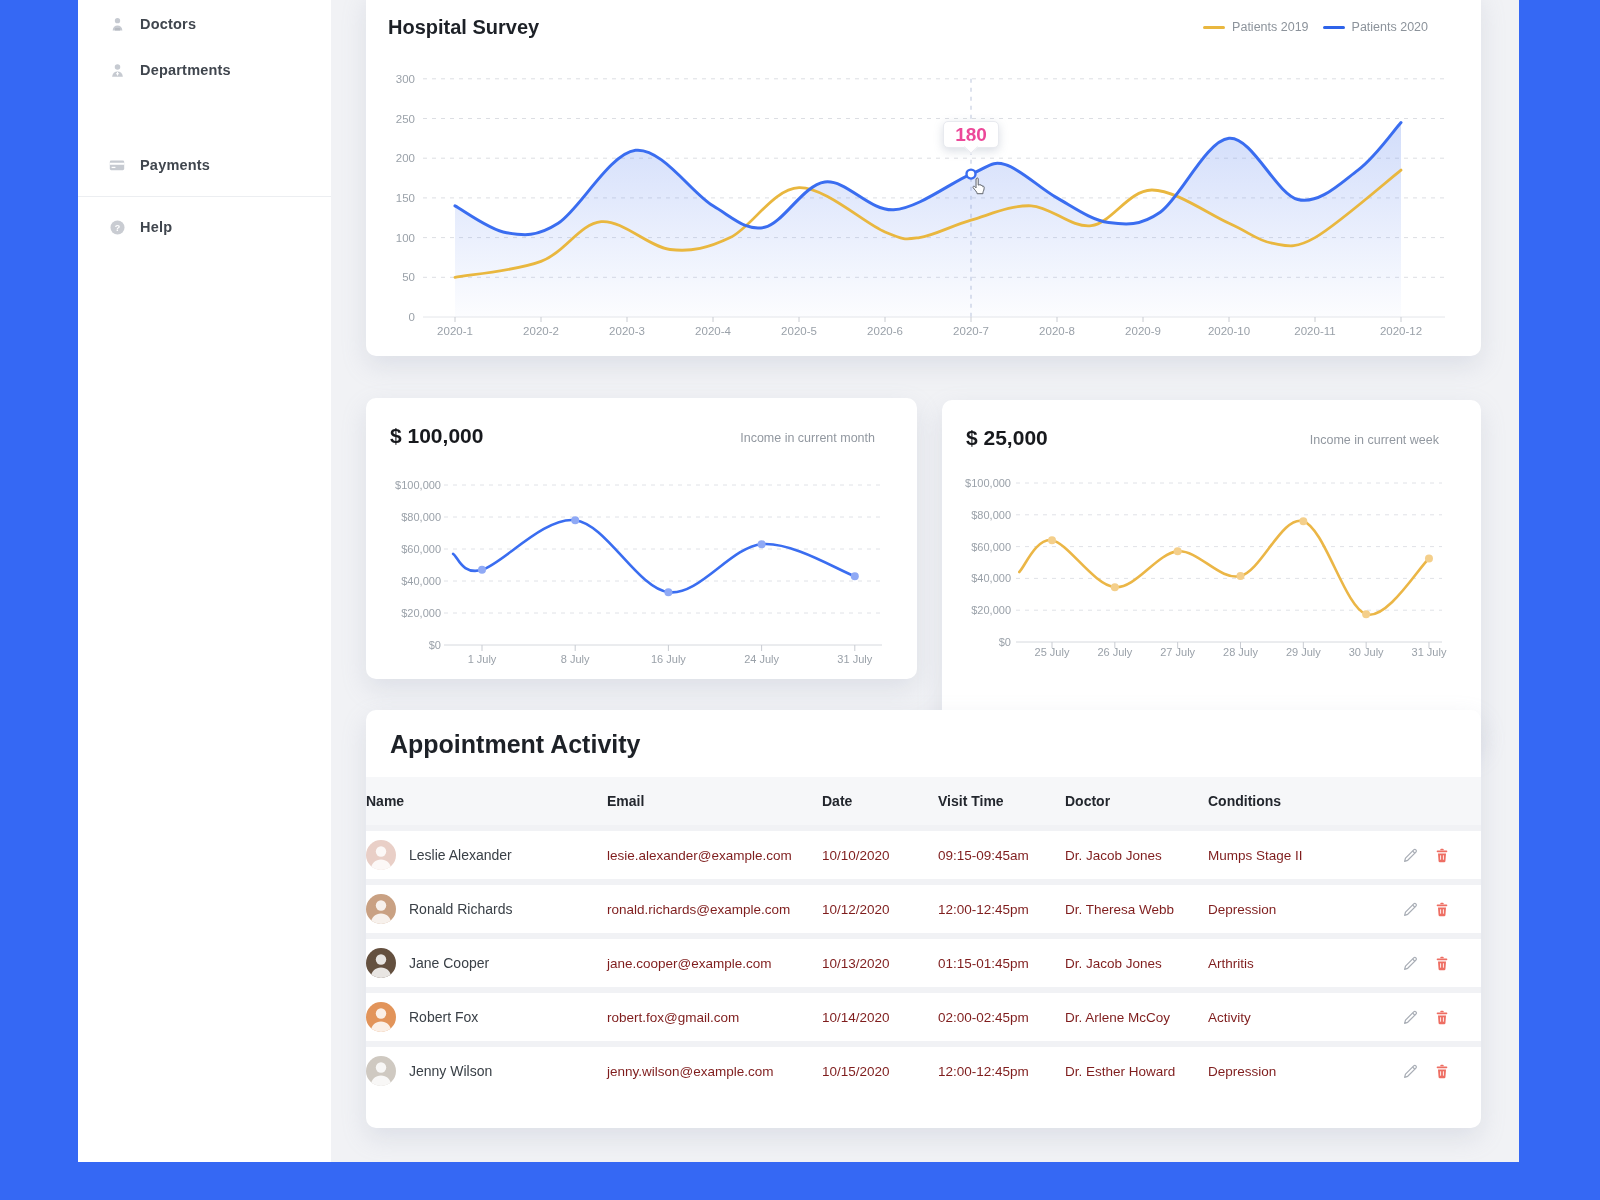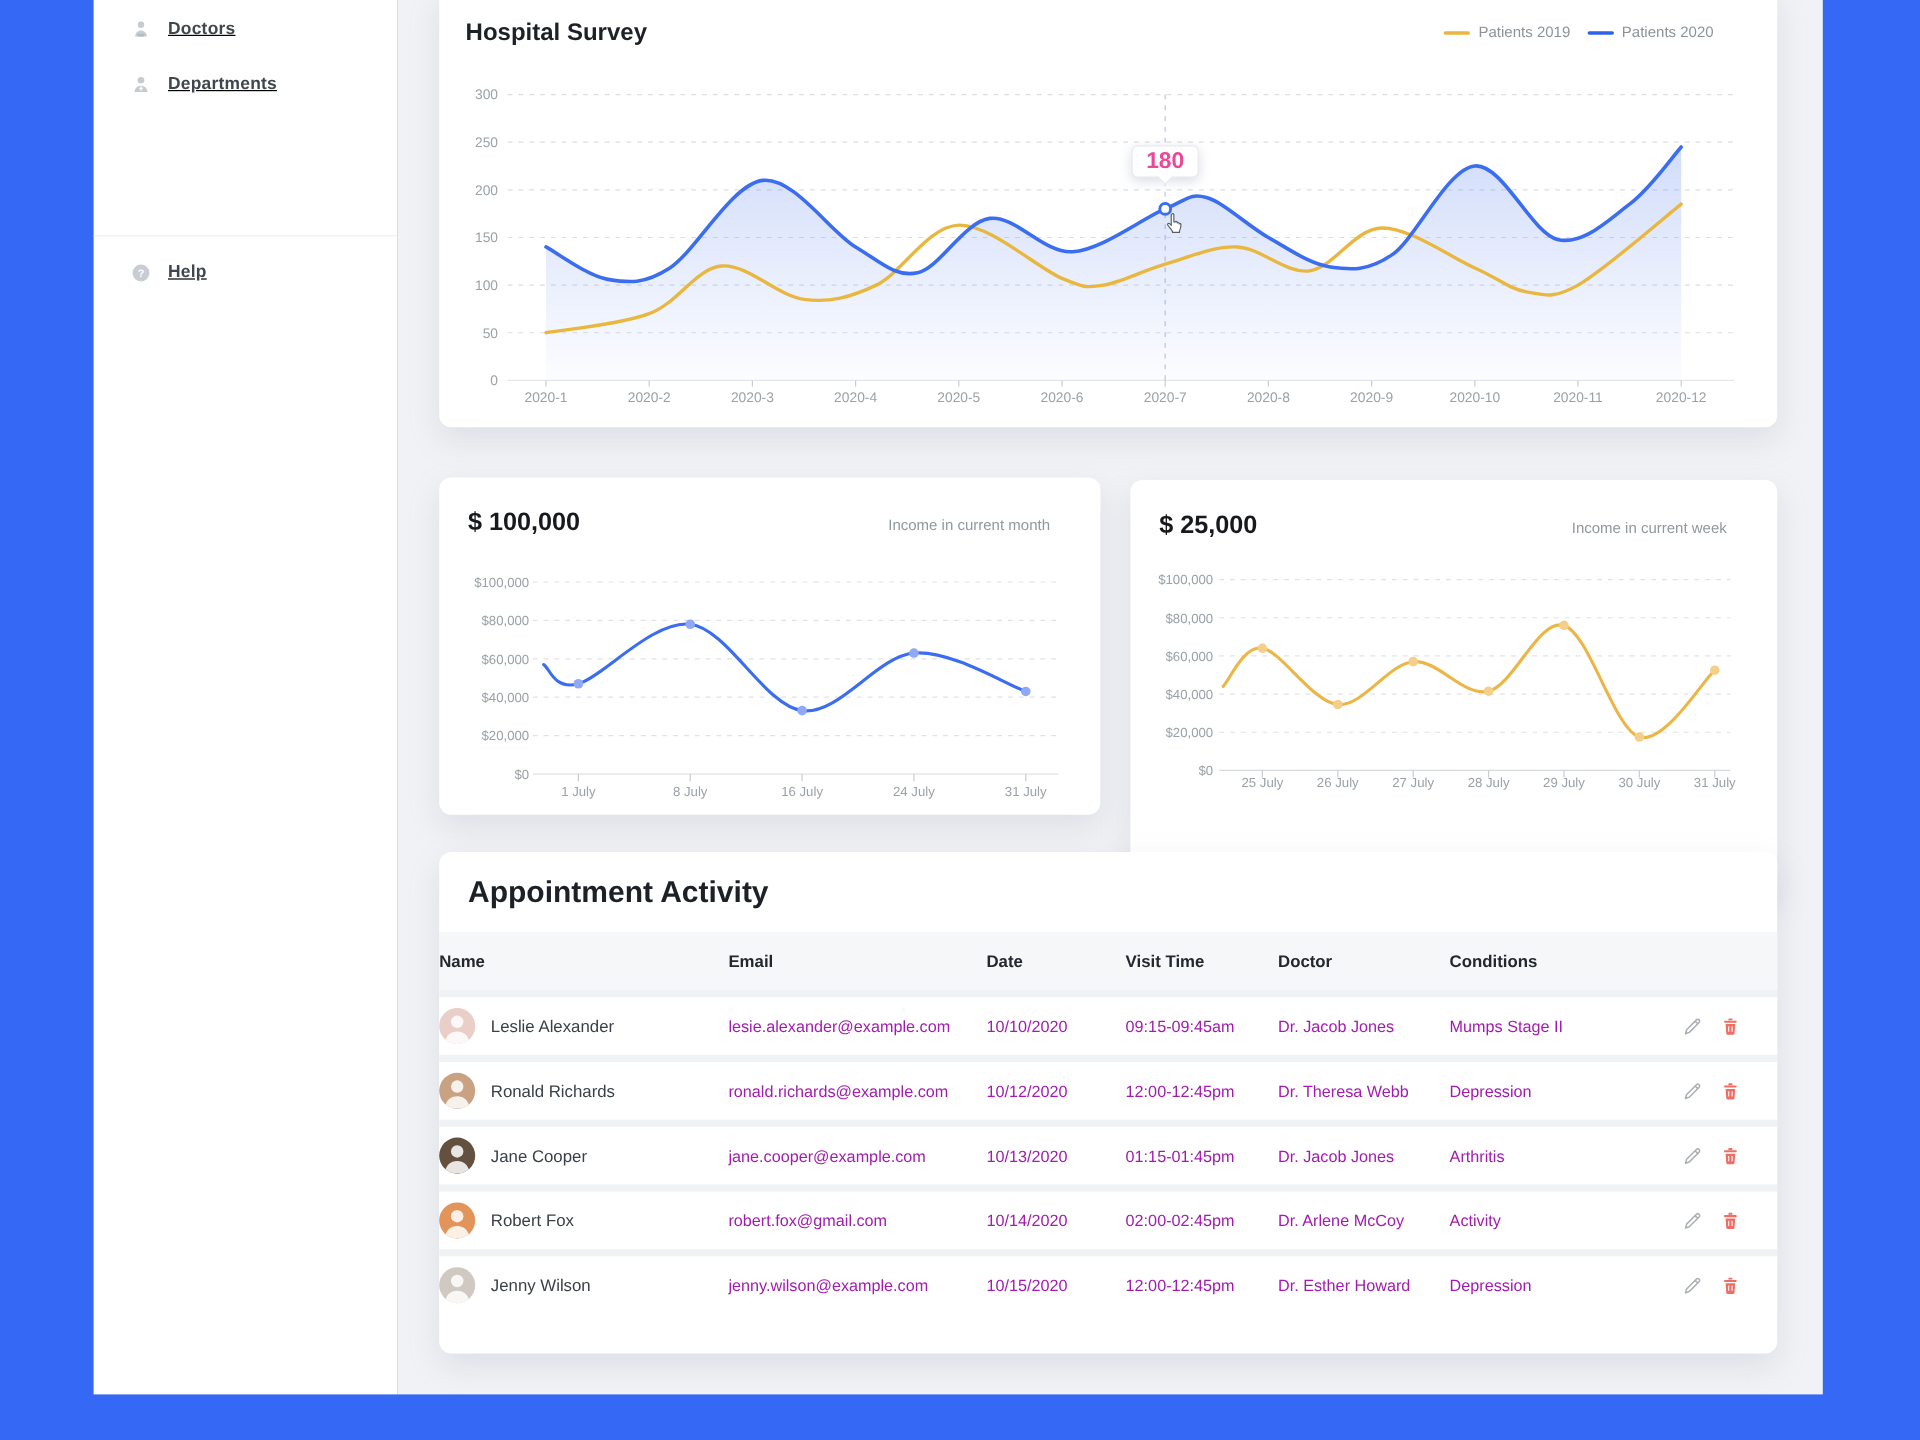--- a/index.html
+++ b/index.html
@@ -1,20 +1,20 @@
 <!DOCTYPE html>
 <html><head>
 <meta charset="utf-8">
 <style>
   * { margin:0; padding:0; box-sizing:border-box; }
   html,body { width:1600px; height:1200px; overflow:hidden; }
   body { background:#3568F4; font-family:"Liberation Sans","DejaVu Sans",sans-serif; position:relative; }
 
   .sidebar { position:absolute; left:78px; top:0; width:253px; height:1162px; background:#ffffff; }
-  .side-item { position:absolute; left:0; width:100%; height:44px; display:flex; align-items:center; padding-left:30px; cursor:pointer;text-decoration:underline; }
+  .side-item { position:absolute; left:0; width:100%; height:44px; display:flex; align-items:center; padding-left:30px; cursor:pointer; }
   .side-item .icn { width:18px; height:18px; margin-right:14px; display:flex; align-items:center; justify-content:center; }
   .side-item .lbl { font-size:14.5px; font-weight:600; color:#40464e; letter-spacing:.2px; }
   .side-divider { position:absolute; left:0; top:196px; width:100%; height:1px; background:#eceef1; }
 
   .content { position:absolute; left:331px; top:0; width:1188px; height:1162px; background:#f1f2f5; overflow:hidden; }
   .card { position:absolute; background:#ffffff; border-radius:10px; box-shadow:0 10px 26px rgba(140,152,175,.20); }
 
   .survey-card  { left:35px; top:-10px; width:1115px; height:366px; }
   .survey-title { position:absolute; left:22px; top:26px; font-size:20px; font-weight:700; color:#1d2127; }
   .legend { position:absolute; right:53px; top:30px; display:flex; align-items:center; gap:14px; }
@@ -39,21 +39,21 @@
   .table-card { left:35px; top:710px; width:1115px; height:418px; }
   .table-title { position:absolute; left:24px; top:20px; font-size:25px; font-weight:700; color:#1d2127; }
   .table-grid { position:absolute; left:0; top:67px; width:100%; display:flex; flex-direction:column; gap:6px; background:#f1f2f5; }
   .thead, .trow { display:flex; align-items:center; height:48px; padding-right:30px; }
   .thead { background:#f6f7f9; }
   .thead span { font-size:14px; font-weight:700; color:#23272e; }
   .trow { background:#ffffff; cursor:pointer; }
   .col-name { flex:0 0 241px; display:flex; align-items:center; gap:13px; }
   .col-email { flex:0 0 215px; } .col-date { flex:0 0 116px; } .col-visit { flex:0 0 127px; }
   .col-doctor { flex:0 0 143px; } .col-cond { flex:1 1 auto; }
-  .cell { font-size:13.5px; color:#a21caf; }
+  .cell { font-size:13.5px; color:#7f1d1d; }
   .name-text { font-size:14px; color:#3a4047; }
   .avatar { width:30px; height:30px; border-radius:50%; overflow:hidden; display:flex; align-items:flex-end; justify-content:center; }
   .actions { display:flex; align-items:center; gap:14px; }
   .icon-btn { width:18px; height:18px; display:flex; align-items:center; justify-content:center; cursor:pointer; background:none; border:none; padding:0; }
 </style>
 </head>
 <body>
 
 <aside class="sidebar">
   <div class="side-item" style="top:2px">
@@ -68,20 +68,30 @@
   </div>
   <div class="side-item" style="top:48px">
     <span class="icn">
       <svg width="17" height="17" viewBox="0 0 16 16">
           <circle cx="8" cy="4.6" r="2.6" fill="#c6cad1"></circle>
           <path d="M2.9 13.8c.4-3.2 2.3-4.9 5.1-4.9s4.7 1.7 5.1 4.9z" fill="#c6cad1"></path>
           <path d="M8 9.4v3.4M6.6 11h2.8" stroke="#ffffff" stroke-width="1"></path>
         </svg>
     </span>
     <span class="lbl">Departments</span>
+  </div>
+  <div class="side-item" style="top:143px">
+    <span class="icn">
+      <svg width="18" height="18" viewBox="0 0 16 16">
+          <rect x="1.6" y="4" width="12.8" height="8.6" rx="1.3" fill="#c6cad1"></rect>
+          <rect x="1.6" y="6" width="12.8" height="1.8" fill="#ffffff"></rect>
+          <rect x="3.2" y="9.6" width="3.4" height="1.1" fill="#ffffff"></rect>
+        </svg>
+    </span>
+    <span class="lbl">Payments</span>
   </div>
   <div class="side-divider"></div>
   <div class="side-item" style="top:205px">
     <span class="icn">
       <svg width="17" height="17" viewBox="0 0 16 16">
           <circle cx="8" cy="8" r="6.6" fill="#c9ccd2"></circle>
           <text x="8" y="11" font-size="8.5" font-weight="bold" fill="#ffffff" text-anchor="middle" font-family="Liberation Sans,sans-serif">?</text>
         </svg>
     </span>
     <span class="lbl">Help</span>

